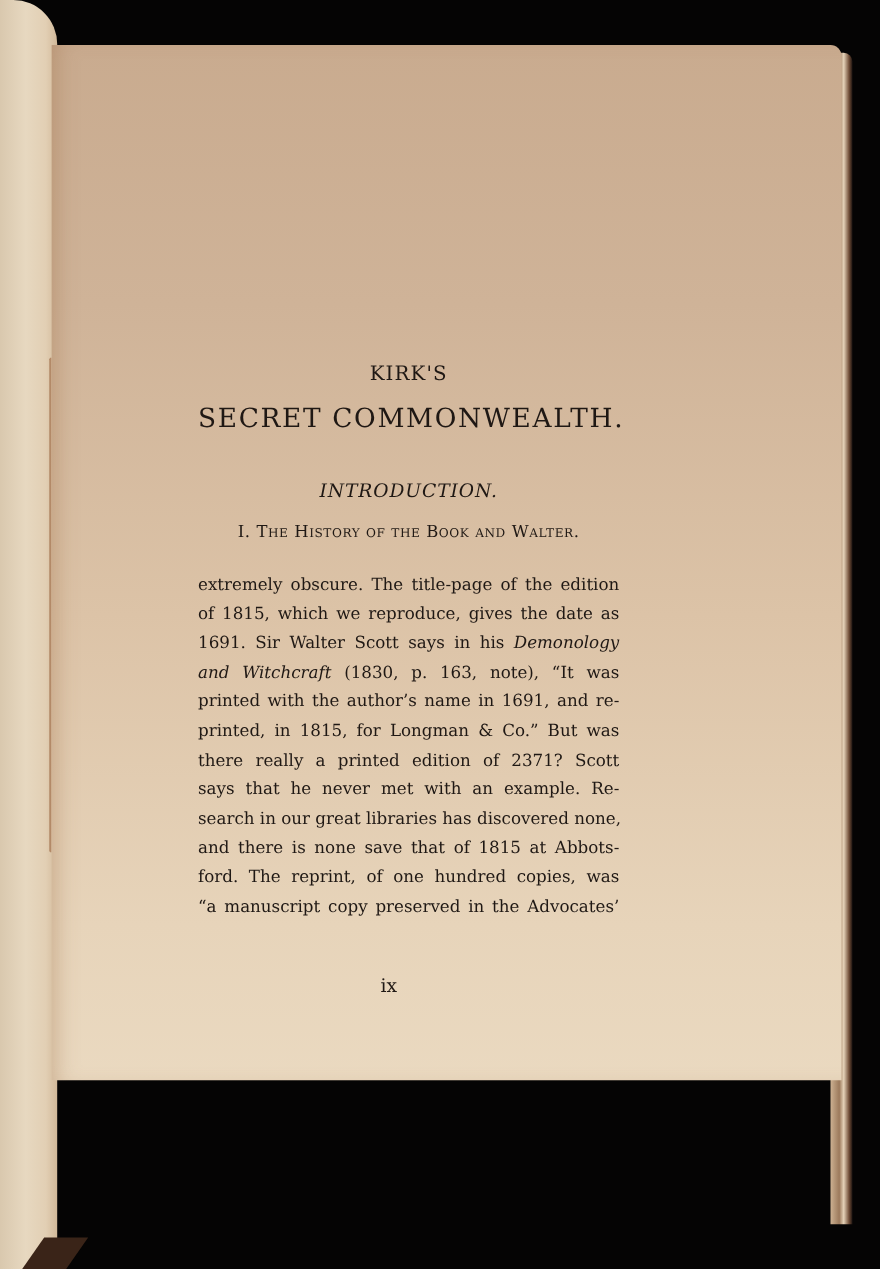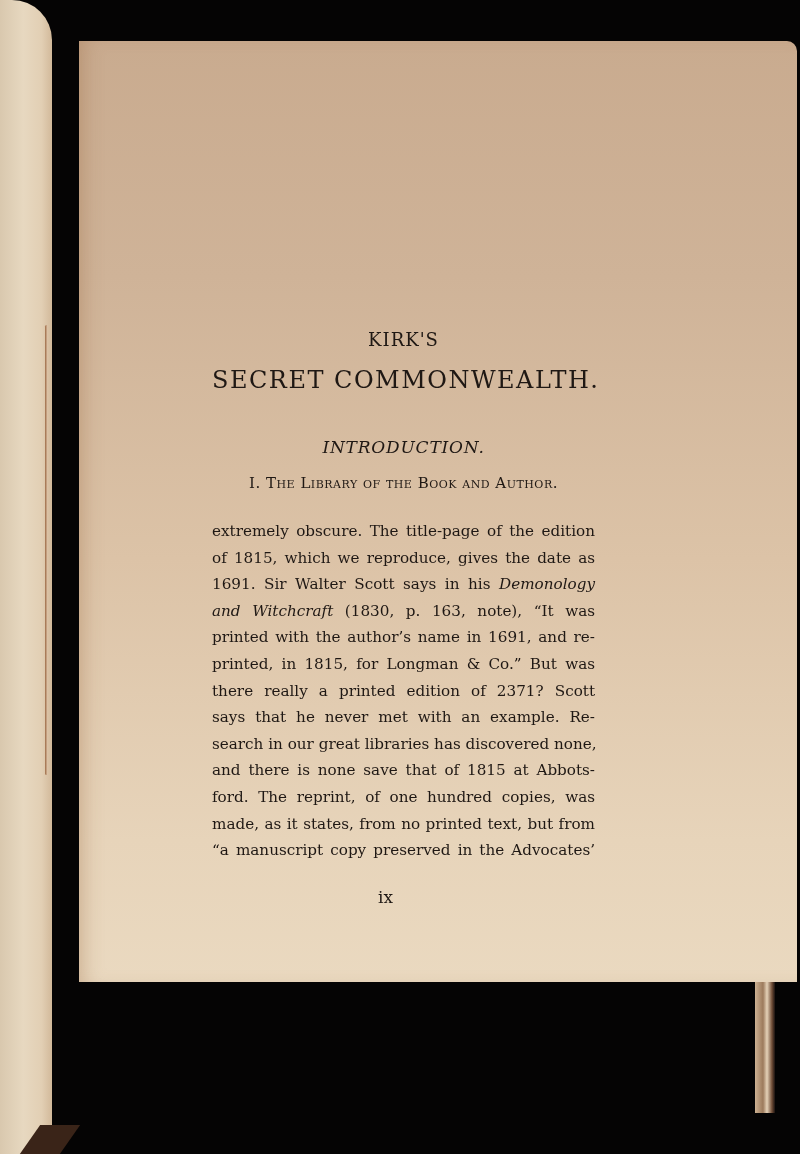--- a/index.html
+++ b/index.html
@@ -25,21 +25,20 @@
     .page-edges {
       position: absolute; left: 755px; top: 48px; width: 20px; height: 1065px;
       background: linear-gradient(90deg, #cdb192 0%, #9c7a5c 40%, #e5d2b8 60%, #6e4b35 85%, #1a1210 100%);
       border-top-right-radius: 8px;
     }
     .page {
       position: absolute; left: 47px; top: 41px; width: 718px; height: 941px;
       background: linear-gradient(180deg, #c9ab8f 0%, #cfb398 25%, #dcc3a7 55%, #e7d4ba 85%, #ead9c0 100%);
       border-top-right-radius: 10px;
       box-shadow: inset 14px 0 20px -10px rgba(150,100,60,0.35);
-      margin-left: 32px;
     }
     .content {
       position: absolute; left: 133px; top: 287px; width: 383px;
       color: #1f1814;
     }
     .running-title {
       text-align: center; font-size: 18px; letter-spacing: 1px;
       margin: 0; line-height: 24px;
     }
     .book-title {
@@ -75,32 +74,31 @@
 <div class="left-page"></div>
 <div class="left-page-crease"></div>
 <div class="left-bottom-corner"></div>
 <div class="page-edges"></div>
 
 <div class="page">
   <div class="content">
     <p class="running-title">KIRK'S</p>
     <p class="book-title">SECRET COMMONWEALTH.</p>
     <p class="section-title">INTRODUCTION.</p>
-    <p class="subsection-title">I. The Library of the Book and Author.</p>
+    <p class="subsection-title">I. The History of the Book and Walter.</p>
 
     <div class="body-text">
       <span class="line">extremely obscure.  The title-page of the edition</span>
       <span class="line">of 1815, which we reproduce, gives the date as</span>
       <span class="line"><span>1691.  Sir Walter Scott says in his </span><em>Demonology</em></span>
       <span class="line"><em>and Witchcraft</em><span> (1830, p. 163, note), “It was</span></span>
       <span class="line">printed with the author’s name in 1691, and re-</span>
       <span class="line">printed, in 1815, for Longman &amp; Co.”  But was</span>
       <span class="line">there really a printed edition of 2371?  Scott</span>
       <span class="line">says that he never met with an example.  Re-</span>
       <span class="line">search in our great libraries has discovered none,</span>
       <span class="line">and there is none save that of 1815 at Abbots-</span>
       <span class="line">ford.  The reprint, of one hundred copies, was</span>
-      <span class="line">made, as it states, from no printed text, but from</span>
       <span class="line">“a manuscript copy preserved in the Advocates’</span>
     </div>
   </div>
   <div class="folio">ix</div>
 </div>
 
 </body></html>

